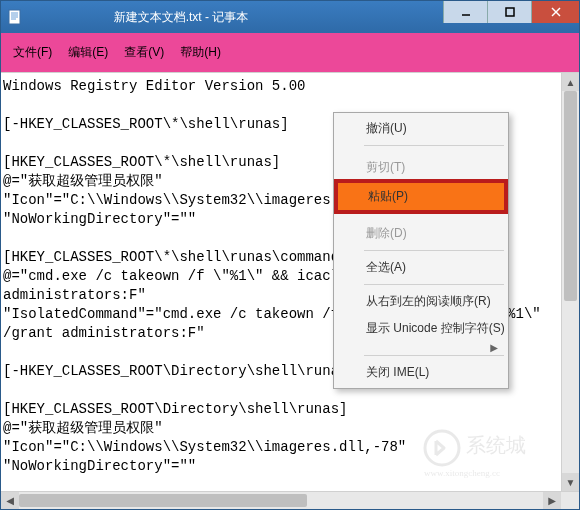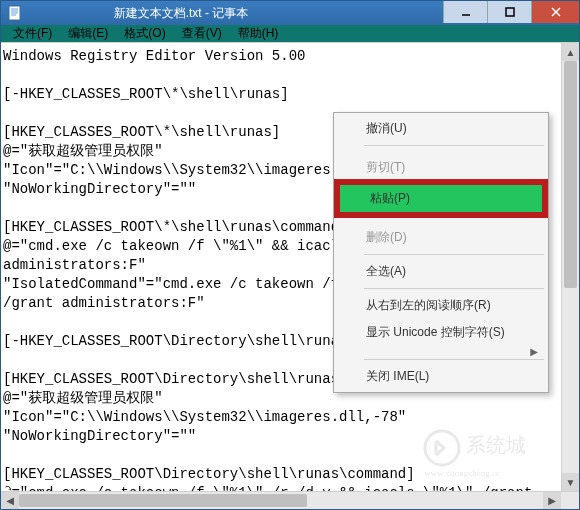--- a/index.html
+++ b/index.html
@@ -13,21 +13,21 @@
   }
   .window {
     width: 580px;
     height: 510px;
     border: 1px solid #2a5a8a;
     background: #fff;
     display: flex;
     flex-direction: column;
   }
   .titlebar {
-    height: 24px;
+    height: 32px;
     background: linear-gradient(#3a7cc0, #2e6aa8);
     display: flex;
     align-items: center;
     color: #fff;
     font-size: 12px;
     position: relative;
   }
   .titlebar .icon {
     width: 16px;
     height: 16px;
@@ -54,22 +54,22 @@
     color: #000;
     background: #c8d8ea;
     border-left: 1px solid #8aa;
   }
   .win-btn.close {
     background: #c94f3e;
     color: #fff;
     width: 48px;
   }
   .menubar {
-    height: 18px;
-    background: #0f766e;
+    height: 40px;
+    background: #ec4899;
     border-bottom: 1px solid #d0d0d0;
     display: flex;
     font-size: 12px;
     align-items: center;
     padding: 0 4px;
   }
   .menu-item {
     padding: 2px 8px;
     cursor: default;
   }
@@ -123,43 +123,43 @@
   .hscroll .thumb {
     position:absolute; top:2px; bottom:2px; left:0; width:55%;
     background:#bfbfbf; border-radius:2px;
   }
   .corner { width:18px; background:#e8e8e8; }
 
   .context-menu {
     position: absolute;
     top: 112px;
     left: 333px;
-    width: 216px;
+    width: 176px;
     background: #f4f4f4;
     border: 1px solid #a8a8a8;
     box-shadow: 3px 3px 6px rgba(0,0,0,0.25);
     font-size: 12px;
     padding: 2px;
   }
   .ctx-item {
     padding: 5px 22px 5px 30px;
     color: #333;
     position: relative;
     white-space: nowrap;
   }
   .ctx-item.disabled { color: #999; margin-top: 8px; }
   .ctx-sep {
     height: 1px;
     background: #d0d0d0;
     margin: 3px 2px 3px 28px;
   }
   .ctx-item.highlight {
-    border: 6px solid #b91c1c;
+    border: 4px solid #b91c1c;
     margin: -2px;
-    background: #22c55e;
+    background: #f97316;
     padding: 5px 22px 5px 30px;
   }
   .ctx-item .sub {
     position:absolute; right:8px; top:50%; transform:translateY(-50%);
     font-size:10px; color:#666;
   }
   .watermark {
     position:absolute;
     right:28px; bottom:24px;
     opacity:0.18;
@@ -197,21 +197,20 @@
             <line x1="1" y1="1" x2="9" y2="9" stroke="#fff" stroke-width="1.5"></line>
             <line x1="9" y1="1" x2="1" y2="9" stroke="#fff" stroke-width="1.5"></line>
           </svg>
       </div>
     </div>
   </div>
 
   <div class="menubar">
     <span class="menu-item">文件(F)</span>
     <span class="menu-item">编辑(E)</span>
-    <span class="menu-item">格式(O)</span>
     <span class="menu-item">查看(V)</span>
     <span class="menu-item">帮助(H)</span>
   </div>
 
   <div class="content-wrap">
     <div class="editor">Windows Registry Editor Version 5.00
 
 [-HKEY_CLASSES_ROOT\*\shell\runas]
 
 [HKEY_CLASSES_ROOT\*\shell\runas]

